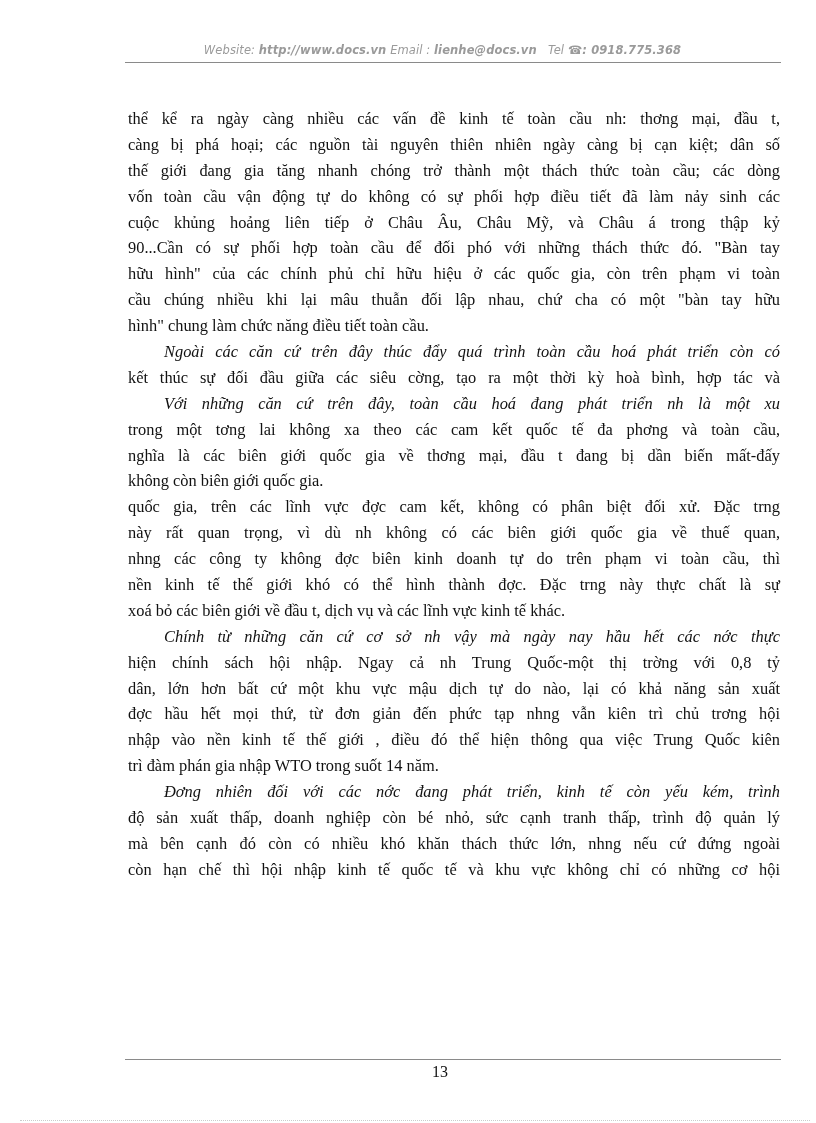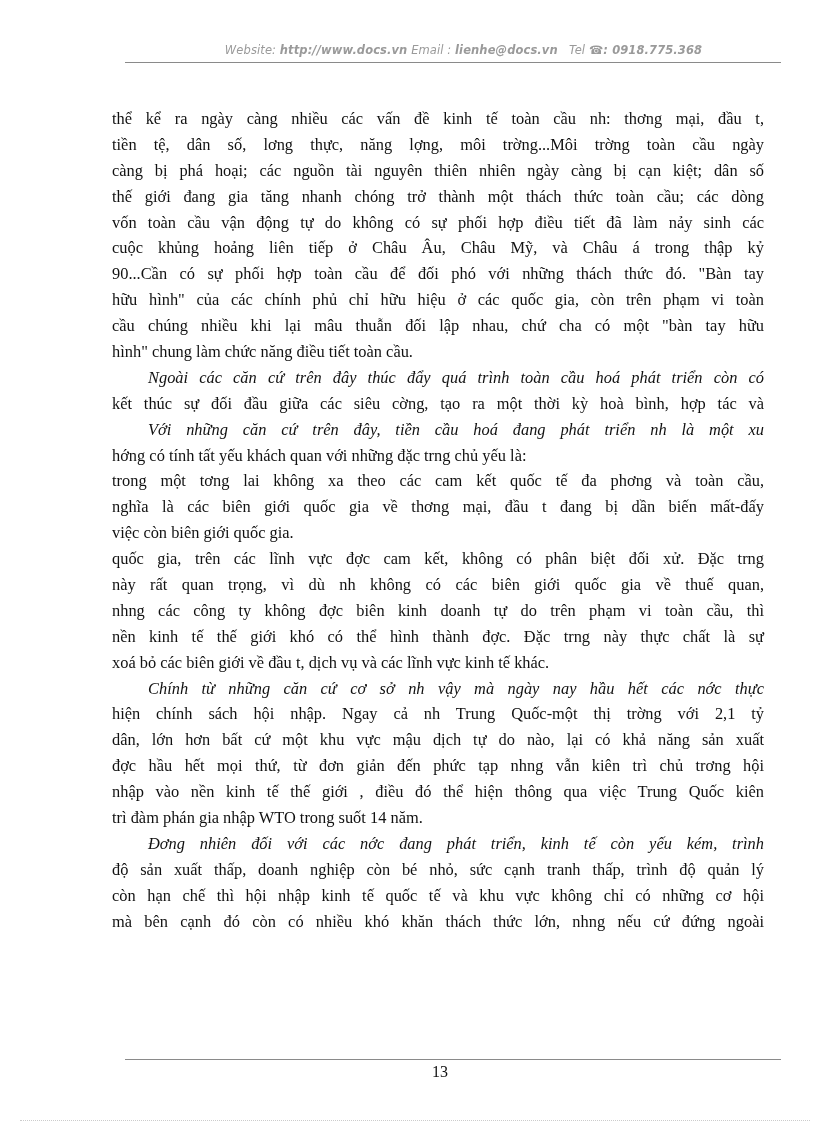--- a/index.html
+++ b/index.html
@@ -1,28 +1,28 @@
 <!DOCTYPE html>
 <html><head>
 <meta charset="utf-8">
 <style>
   html, body { margin: 0; padding: 0; background: #ffffff; }
   body { width: 816px; height: 1123px; position: relative; overflow: hidden; }
   .header {
-    position: absolute; left: 136px; top: 43px; width: 655px;
+    position: absolute; left: 115px; top: 43px; width: 655px;
     text-align: center; font-family: "DejaVu Sans", sans-serif;
     font-size: 11.5px; font-style: italic; color: #9a9a9a; letter-spacing: 0.1px;
   }
   .header .b { font-weight: bold; }
   .header-rule {
     position: absolute; left: 125px; top: 62px; width: 656px; height: 0;
     border-top: 1px solid #8a8a8a;
   }
   .body-text {
-    position: absolute; left: 112px; top: 106px; width: 652px;
+    position: absolute; left: 128px; top: 106px; width: 652px;
     font-family: "Liberation Serif", "DejaVu Serif", serif;
     font-size: 16.4px; line-height: 25.9px; color: #111111;
   }
   .line { display: block; white-space: nowrap; text-align: justify; text-align-last: justify; height: 25.9px; }
   .line.last { text-align-last: left; }
   .line.indent { padding-left: 36px; font-style: italic; }
   .footer-rule {
     position: absolute; left: 125px; top: 1059px; width: 656px; height: 0;
     border-top: 1px solid #8a8a8a;
   }
@@ -44,48 +44,46 @@
   <span>Email :</span>
   <span class="b">lienhe@docs.vn</span>
   &nbsp;
   <span>Tel</span>
   <span class="b">☎</span><span class="b">: 0918.775.368</span>
 </div>
 <div class="header-rule"></div>
 
 <div class="body-text" id="body-text">
     <span class="line">thể kể ra ngày càng nhiều các vấn đề kinh tế toàn cầu nh:  thơng  mại, đầu t,</span>
-    <span class="line">tiền tệ, dân số, lơng  thực, năng lợng,  môi trờng...Môi  trờng  toàn cầu ngày</span>
     <span class="line">càng bị phá hoại; các nguồn tài nguyên thiên nhiên ngày càng bị cạn kiệt; dân số</span>
     <span class="line">thế giới đang gia tăng nhanh chóng trở thành một thách thức toàn cầu; các dòng</span>
     <span class="line">vốn toàn cầu vận động tự do không có sự phối hợp điều tiết đã làm nảy sinh các</span>
     <span class="line">cuộc khủng hoảng liên tiếp ở Châu Âu, Châu Mỹ, và Châu á trong thập kỷ</span>
     <span class="line">90...Cần có sự phối hợp toàn cầu để đối phó với những thách thức đó. "Bàn tay</span>
     <span class="line">hữu hình" của các chính phủ chỉ hữu hiệu ở các quốc gia, còn trên phạm vi toàn</span>
     <span class="line">cầu chúng nhiều khi lại mâu thuẫn đối lập nhau, chứ cha  có một "bàn tay hữu</span>
     <span class="line last">hình" chung làm chức năng điều tiết toàn cầu.</span>
     <span class="line indent">Ngoài các căn cứ trên đây thúc đẩy quá trình toàn cầu hoá phát triển còn có</span>
     <span class="line">kết thúc sự đối đầu giữa các siêu cờng,  tạo ra một thời kỳ hoà bình, hợp tác và</span>
-    <span class="line indent">Với những căn cứ trên đây, tiền cầu hoá đang phát triển nh  là một xu</span>
-    <span class="line last">hớng  có tính tất yếu khách quan với những đặc trng  chủ yếu là:</span>
+    <span class="line indent">Với những căn cứ trên đây, toàn cầu hoá đang phát triển nh  là một xu</span>
     <span class="line">trong một tơng  lai không xa theo các cam kết quốc tế đa phơng  và toàn cầu,</span>
     <span class="line">nghĩa là các biên giới quốc gia về thơng  mại, đầu t  đang bị dần biến mất-đấy</span>
-    <span class="line last">việc còn biên giới quốc gia.</span>
+    <span class="line last">không còn biên giới quốc gia.</span>
     <span class="line">quốc gia, trên các lĩnh vực đợc  cam kết, không có phân biệt đối xử. Đặc trng</span>
     <span class="line">này rất quan trọng, vì dù nh  không có các biên giới quốc gia về thuế quan,</span>
     <span class="line">nhng  các công ty không đợc  biên kinh doanh tự do trên phạm vi toàn cầu, thì</span>
     <span class="line">nền kinh tế thế giới khó có thể hình thành đợc.  Đặc trng  này thực chất là sự</span>
     <span class="line last">xoá bỏ các biên giới về đầu t,  dịch vụ và các lĩnh vực kinh tế khác.</span>
     <span class="line indent">Chính từ những căn cứ cơ sở nh  vậy mà ngày nay hầu hết các nớc  thực</span>
-    <span class="line">hiện chính sách hội nhập. Ngay cả nh  Trung Quốc-một thị trờng  với 2,1 tỷ</span>
+    <span class="line">hiện chính sách hội nhập. Ngay cả nh  Trung Quốc-một thị trờng  với 0,8 tỷ</span>
     <span class="line">dân, lớn hơn bất cứ một khu vực mậu dịch tự do nào, lại có khả năng sản xuất</span>
     <span class="line">đợc  hầu hết mọi thứ, từ đơn giản đến phức tạp nhng  vẫn kiên trì chủ trơng  hội</span>
     <span class="line">nhập vào nền kinh tế thế giới , điều đó thể hiện thông qua việc Trung Quốc kiên</span>
     <span class="line last">trì đàm phán gia nhập WTO trong suốt 14 năm.</span>
     <span class="line indent">Đơng  nhiên đối với các nớc  đang phát triển, kinh tế còn yếu kém, trình</span>
     <span class="line">độ sản xuất thấp, doanh nghiệp còn bé nhỏ, sức cạnh tranh thấp, trình độ quản lý</span>
+    <span class="line">mà bên cạnh đó còn có nhiều khó khăn thách thức lớn, nhng  nếu cứ đứng ngoài</span>
     <span class="line">còn hạn chế thì hội nhập kinh tế quốc tế và khu vực không chỉ có những cơ hội</span>
-    <span class="line">mà bên cạnh đó còn có nhiều khó khăn thách thức lớn, nhng  nếu cứ đứng ngoài</span>
   </div>
 
 <div class="footer-rule"></div>
 <div class="page-number">13</div>
 <div class="page-bottom"></div>
 
 </body></html>

